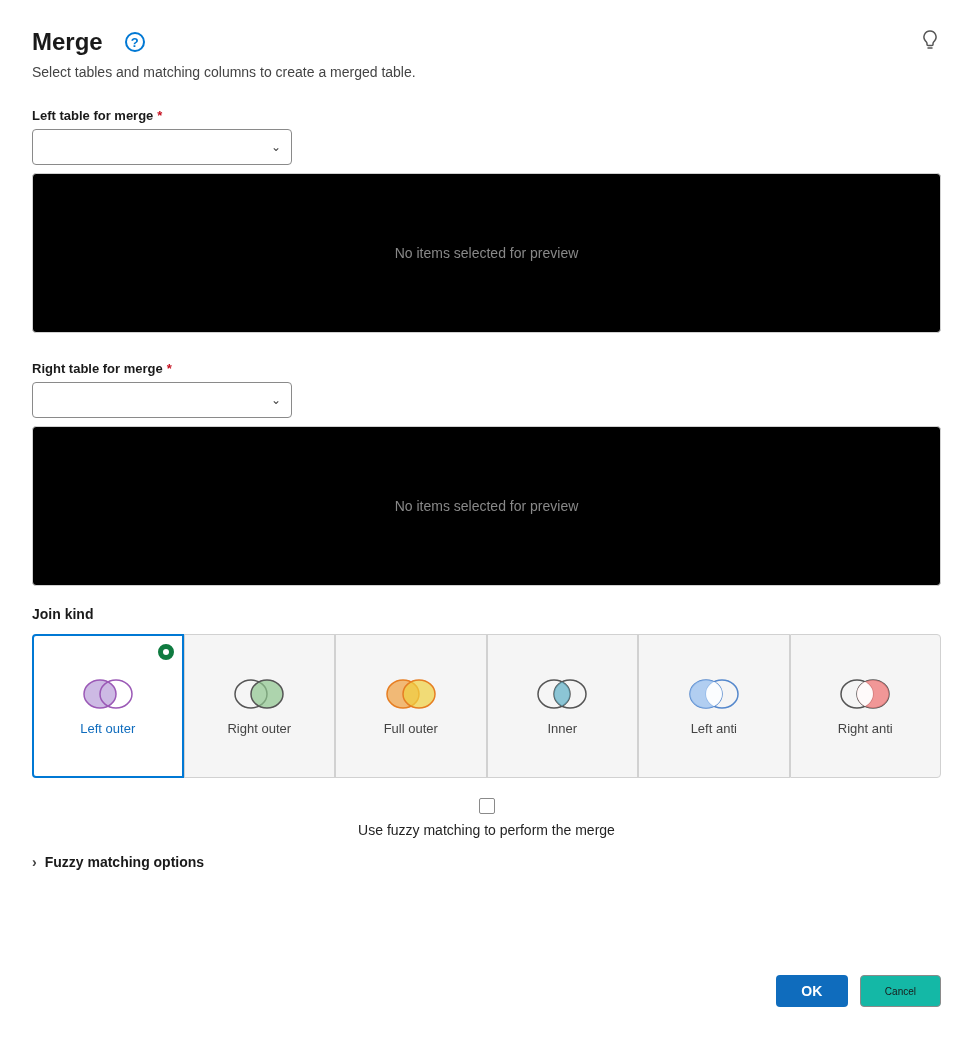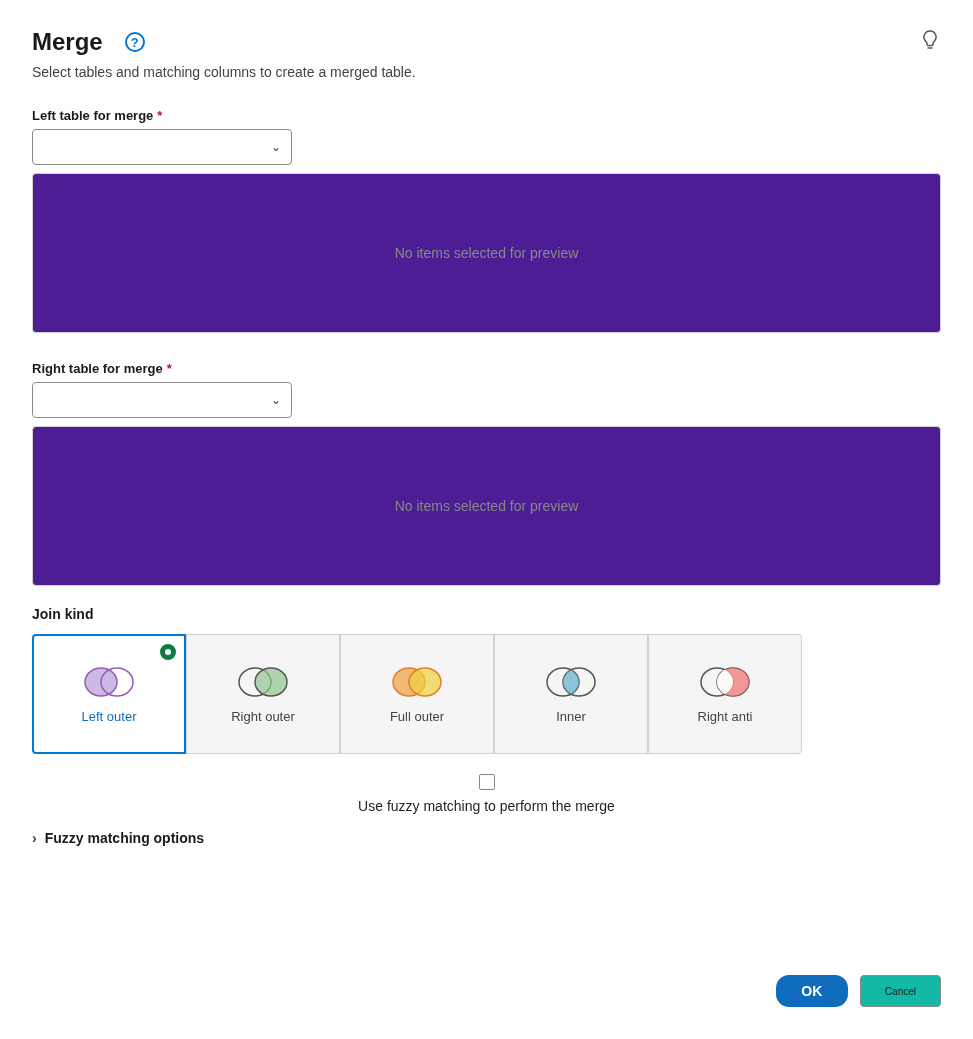--- a/index.html
+++ b/index.html
@@ -90,42 +90,42 @@
     }
     .preview-box {
       width: 100%;
       min-height: 160px;
       border: 1px solid #d1d1d1;
       border-radius: 4px;
       display: flex;
       align-items: center;
       justify-content: center;
       margin-bottom: 20px;
-      background: #4c1d95;
+      background: #000000;
     }
     .preview-text {
       color: #888;
       font-size: 14px;
       font-style: normal;
     }
     .section-label {
       font-size: 14px;
       font-weight: 600;
       margin-bottom: 12px;
       color: #1a1a1a;
     }
     .join-kind-row {
       display: flex;
       gap: 0;
       margin-bottom: 20px;
       flex-wrap: nowrap;
     }
     .join-card {
       width: 154px;
-      height: 120px;
+      height: 144px;
       border: 1px solid #d1d1d1;
       background: #f5f5f5;
       display: flex;
       flex-direction: column;
       align-items: center;
       justify-content: center;
       cursor: pointer;
       gap: 8px;
       position: relative;
     }
@@ -215,21 +215,21 @@
       display: flex;
       justify-content: flex-end;
       gap: 12px;
       margin-top: auto;
       padding-top: 16px;
     }
     .btn-ok {
       background: #0f6cbd;
       color: #fff;
       border: none;
-      border-radius: 13px;
+      border-radius: 4px;
       padding: 8px 24px;
       font-size: 14px;
       font-weight: 600;
       cursor: pointer;
       min-width: 72px;
     }
     .btn-cancel {
       background: #14b8a6;
       color: #1a1a1a;
       border: 1.5px solid #8a8a8a;
@@ -315,20 +315,36 @@
         <ellipse cx="22" cy="19" rx="16" ry="14" fill="none" stroke="#555" stroke-width="1.5"></ellipse>
         <ellipse cx="38" cy="19" rx="16" ry="14" fill="none" stroke="#555" stroke-width="1.5"></ellipse>
         <clipPath id="clip-inner">
           <ellipse cx="22" cy="19" rx="16" ry="14"></ellipse>
         </clipPath>
         <ellipse cx="38" cy="19" rx="16" ry="14" fill="#60b0c8" fill-opacity="0.7" clip-path="url(#clip-inner)"></ellipse>
       </svg>
       <span class="join-card-label">Inner</span>
     </div>
 
+    <div class="join-card">
+      <svg class="venn" viewBox="0 0 60 38">
+        <ellipse cx="22" cy="19" rx="16" ry="14" fill="none" stroke="#5588cc" stroke-width="1.5"></ellipse>
+        <ellipse cx="38" cy="19" rx="16" ry="14" fill="none" stroke="#5588cc" stroke-width="1.5"></ellipse>
+        <clipPath id="clip-left-anti-outer">
+          <ellipse cx="22" cy="19" rx="16" ry="14"></ellipse>
+        </clipPath>
+        <clipPath id="clip-left-anti-exclude">
+          <rect x="0" y="0" width="60" height="38"></rect>
+        </clipPath>
+
+        <ellipse cx="22" cy="19" rx="16" ry="14" fill="#a0c4f0" fill-opacity="0.8" stroke="none"></ellipse>
+        <ellipse cx="38" cy="19" rx="16" ry="14" fill="#fff" fill-opacity="0.95" stroke="none" clip-path="url(#clip-left-anti-outer)"></ellipse>
+      </svg>
+      <span class="join-card-label">Left anti</span>
+    </div>
 
     <div class="join-card">
       <svg class="venn" viewBox="0 0 60 38">
         <ellipse cx="22" cy="19" rx="16" ry="14" fill="none" stroke="#555" stroke-width="1.5"></ellipse>
         <ellipse cx="38" cy="19" rx="16" ry="14" fill="none" stroke="#555" stroke-width="1.5"></ellipse>
         <ellipse cx="38" cy="19" rx="16" ry="14" fill="#f08080" fill-opacity="0.8" stroke="none"></ellipse>
         <clipPath id="clip-right-anti-left">
           <ellipse cx="38" cy="19" rx="16" ry="14"></ellipse>
         </clipPath>
         <ellipse cx="22" cy="19" rx="16" ry="14" fill="#fff" fill-opacity="0.95" stroke="none" clip-path="url(#clip-right-anti-left)"></ellipse>

